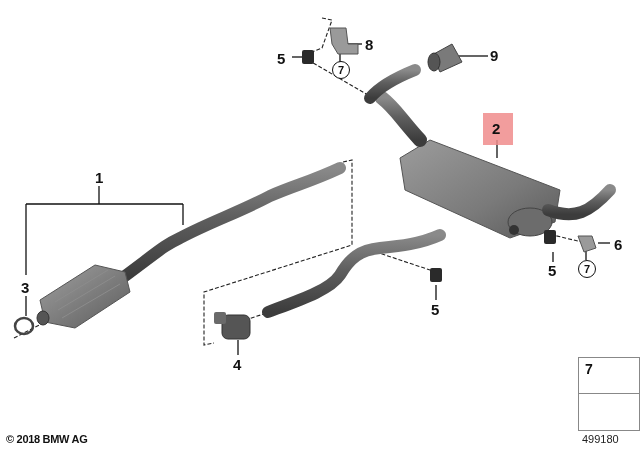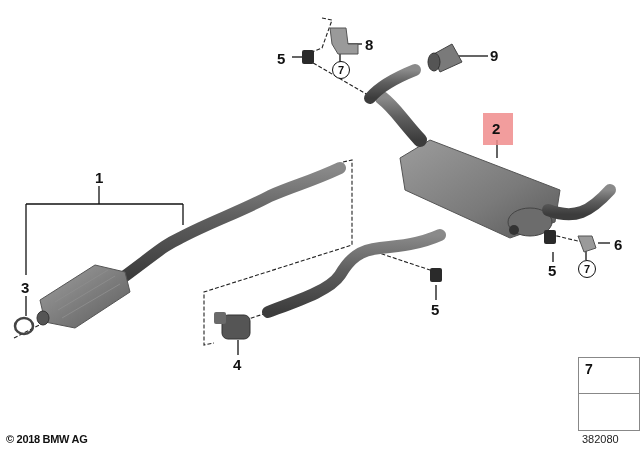--- a/index.html
+++ b/index.html
@@ -130,14 +130,14 @@
   <span class="callout" style="left:365px; top:37px;">8</span>
   <span class="callout" style="left:490px; top:48px;">9</span>
 
   
   <div class="legend-box">
     <span class="legend-num">7</span>
     <div class="legend-divider"></div>
   </div>
 
   <span class="copyright">© 2018 BMW AG</span>
-  <span class="diagram-id">382080</span>
+  <span class="diagram-id">499180</span>
 </div>
 
 </body></html>

